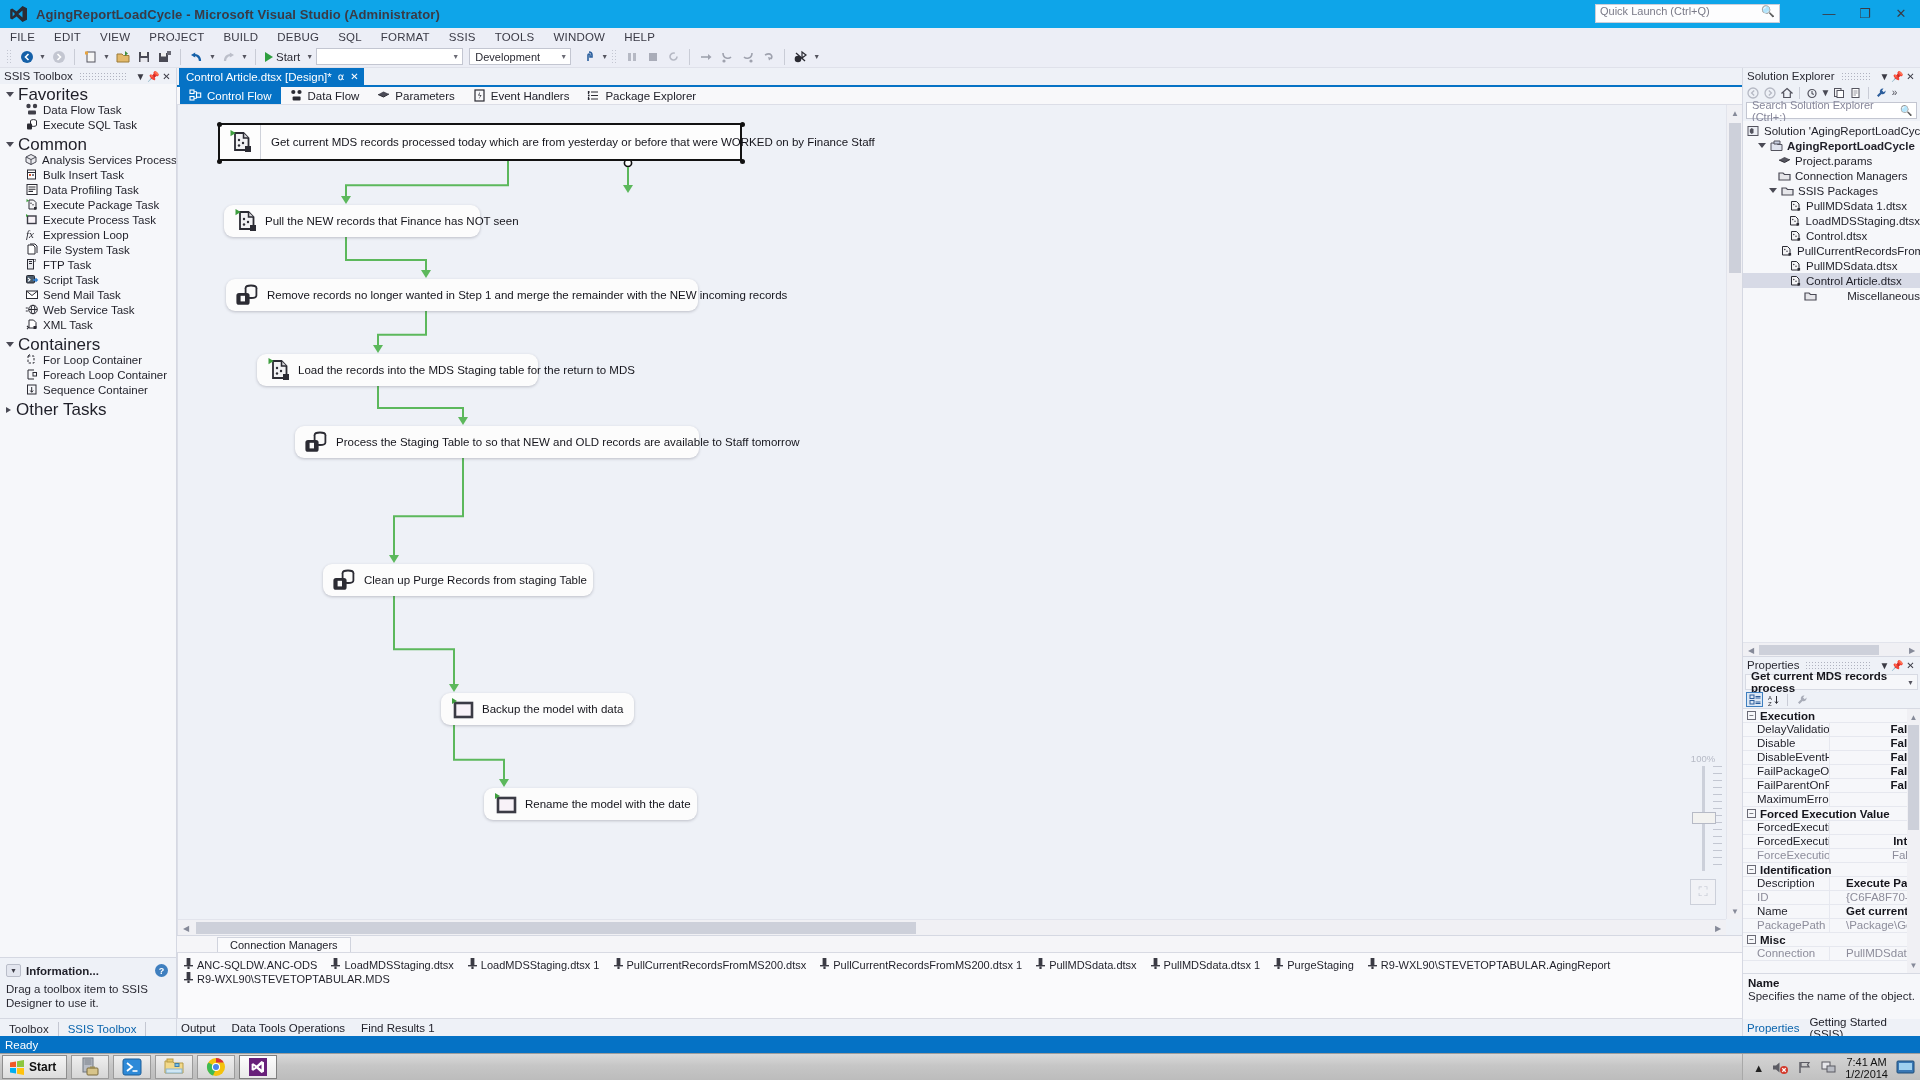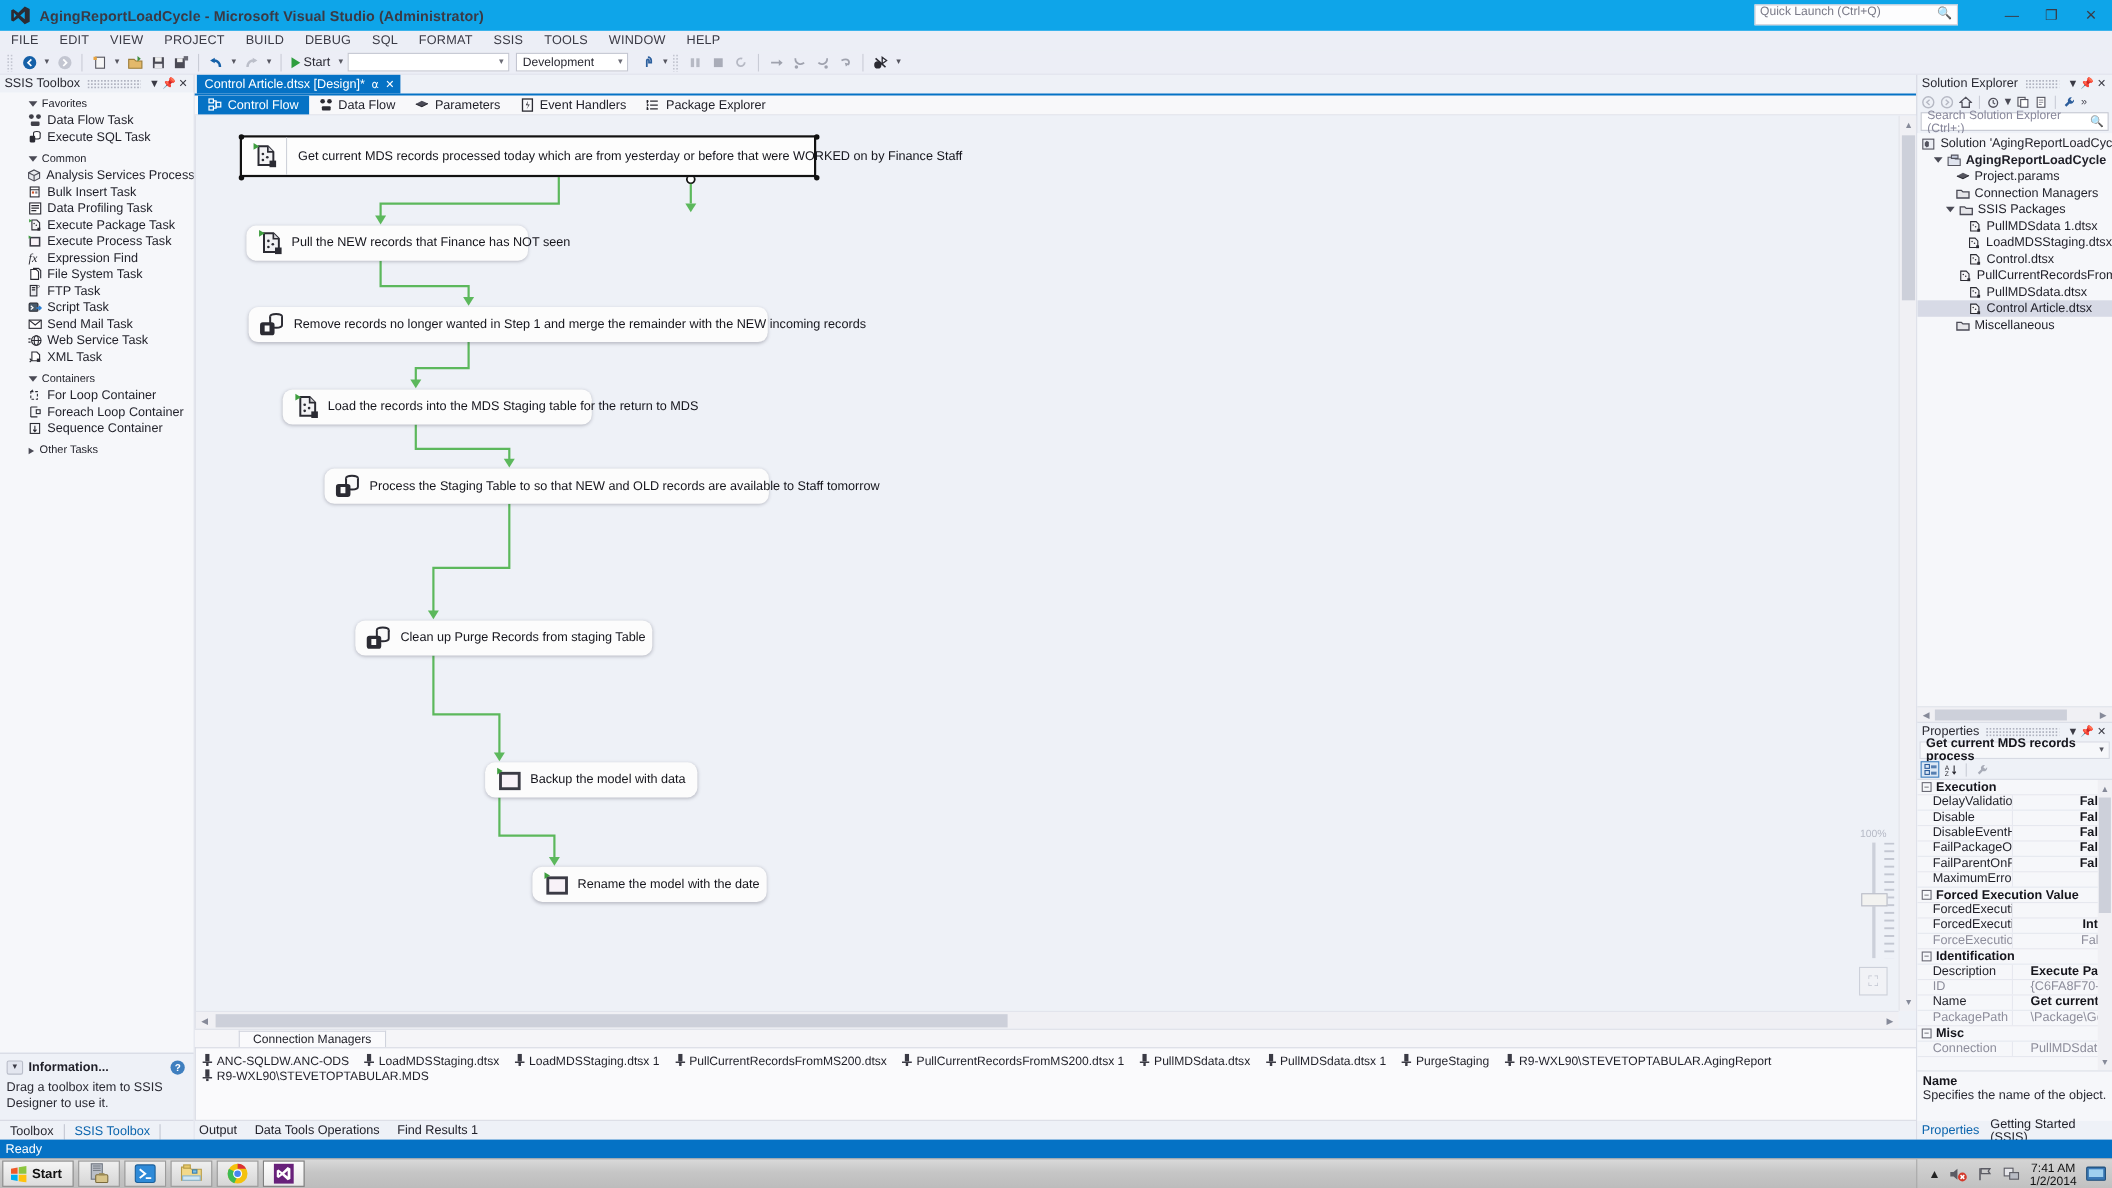--- a/index.html
+++ b/index.html
@@ -65,21 +65,21 @@
   .leftpane { width:177px; background:#eef1f7; display:flex; flex-direction:column; flex:none;
     border-right:1px solid #d5d8e2;}
   .pane-head { height:16px; display:flex; align-items:center; padding:0 3px 0 4px; font-size:11.5px;
      color:#2a2a33; }
   .pane-head .dots { flex:1; height:9px; margin:0 6px;
     background-image: radial-gradient(#b0b3c0 40%, transparent 41%);
     background-size:3px 3px; }
   .pane-ico { width:13px;height:13px;display:flex;align-items:center;justify-content:center;
     font-size:10px;color:#3b3b45;}
   .tb-tree { flex:1; overflow:hidden; background:#f6f7fa; padding-top:3px;}
-  .tb-group { display:flex; align-items:center; height:15px; padding-left:26px; font-size:10px;
+  .tb-group { display:flex; align-items:center; height:15px; padding-left:6px; font-size:17px;
      color:#1f1f28; }
   .tb-group .tri { width:0;height:0;border-left:5px solid #4a4a55;border-top:3.5px solid transparent;
      border-bottom:3.5px solid transparent; margin-right:5px;}
   .tb-group .tri.open { border-left:4px solid transparent; border-right:4px solid transparent;
      border-top:5px solid #4a4a55; border-bottom:0; margin-right:4px; }
   .tb-item { display:flex; align-items:center; height:15px; padding-left:24px; font-size:11.5px;
      color:#1f1f28; white-space:nowrap; }
   .tb-item .ic { width:15px; height:14px; margin-right:4px; display:flex; align-items:center;
      justify-content:center; font-size:10px; color:#3a3a45; }
   .info-box { border-top:1px solid #d5d8e2; background:#eef1f7; padding:6px 8px 8px 6px; }
@@ -489,21 +489,21 @@
               </svg>
             </span>
             <span>Execute Process Task</span>
           </div>
           <div class="tb-item">
             <span class="ic">
               <svg width="14" height="13" viewBox="0 0 14 13">
                 <text x="1" y="10" font-size="11" font-style="italic" font-family="Liberation Serif" fill="#2b2b33">fx</text>
               </svg>
             </span>
-            <span>Expression Find</span>
+            <span>Expression Loop</span>
           </div>
           <div class="tb-item">
             <span class="ic">
               <svg width="14" height="13" viewBox="0 0 14 13">
                 <path d="M3 2 h5 l2 2 v7 H3z" fill="#fff" stroke="#2b2b33"></path>
                 <path d="M5 1 h5 l2 2 v7" fill="none" stroke="#2b2b33"></path>
               </svg>
             </span>
             <span>File System Task</span>
           </div>
@@ -1071,21 +1071,21 @@
             <span class="ic">
               <svg width="13" height="12" viewBox="0 0 13 12">
                 <path d="M2.5 1.5 h5 l2.5 2.5 V10 H2.5z" fill="#f4f4f6" stroke="#2b2b33"></path>
                 <circle cx="4.8" cy="4.5" r=".7" fill="#2b2b33"></circle>
                 <circle cx="7" cy="6.2" r=".7" fill="#2b2b33"></circle>
                 <rect x="8.5" y="8" width="2.6" height="2.6" fill="#2b2b33"></rect>
               </svg>
             </span>
             <span>Control Article.dtsx</span>
           </div>
-          <div class="sol-row" style="padding-left: 26px;">
+          <div class="sol-row" style="padding-left: 26px; justify-content: space-between;">
             <span style="width: 8px; display: inline-block;"></span>
             <span class="ic">
               <svg width="13" height="12" viewBox="0 0 13 12">
                 <path d="M1 3 h4 l1.5 1.5 H12 V10 H1z" fill="#e6e6ea" stroke="#4a4a55" stroke-width="1.2"></path>
               </svg>
             </span>
             <span>Miscellaneous</span>
           </div>
         </div>
       <div class="sol-hscroll">

